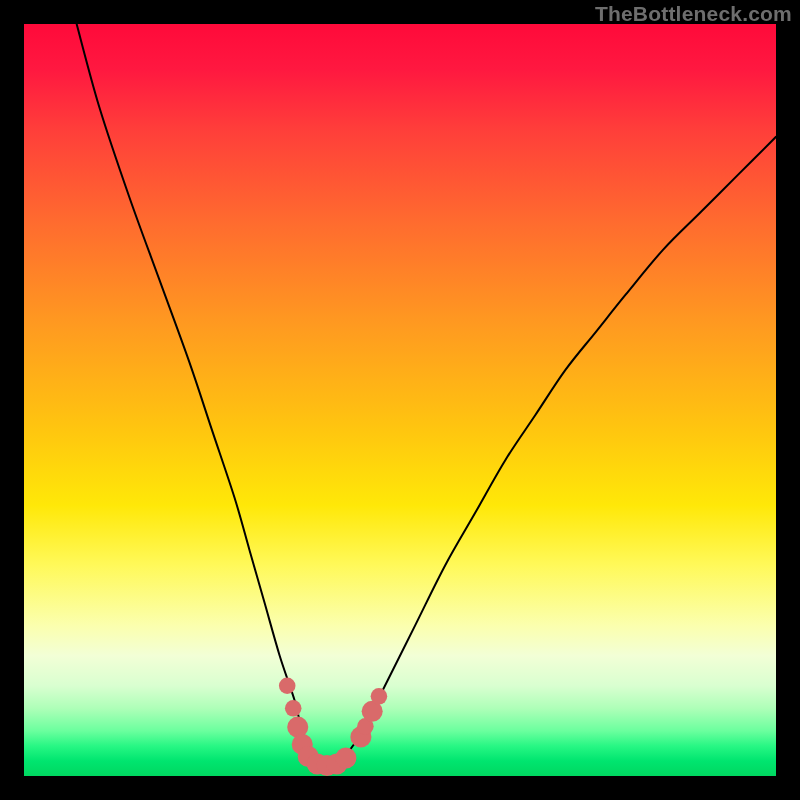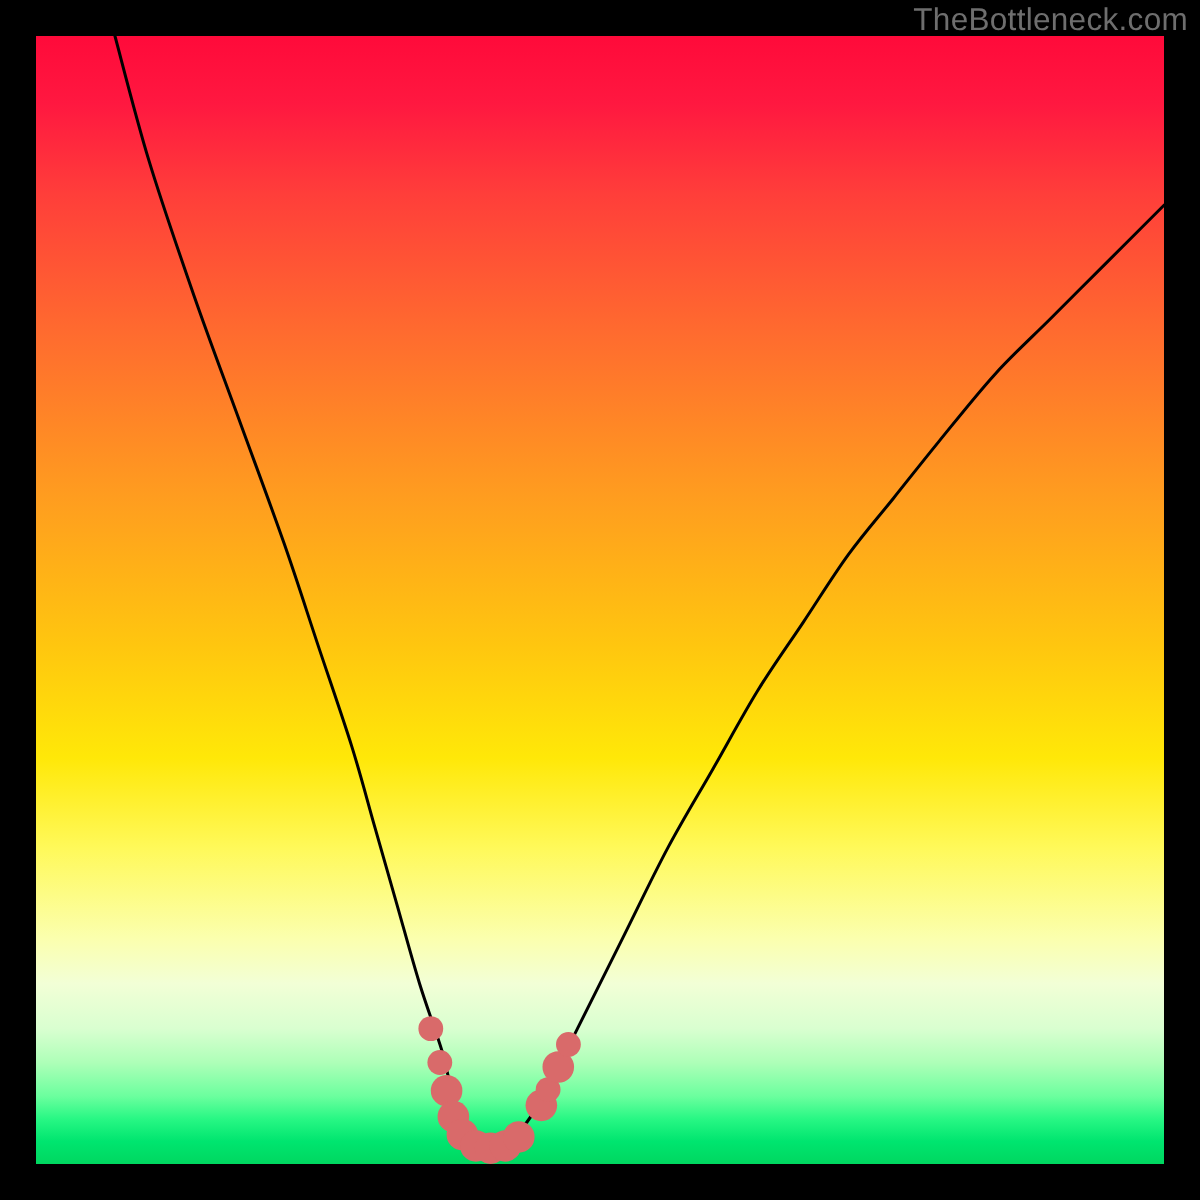--- a/index.html
+++ b/index.html
@@ -48,21 +48,21 @@
     top: 0; left: 0;
     width: 752px; height: 752px;
   }
   .watermark {
     position: absolute;
     top: 2px;
     right: 8px;
     color: #6e6e6e;
     font-size: 21px;
     letter-spacing: 0.2px;
-    font-weight: 400;
+    font-weight: 700;
   }
 </style>
 </head>
 <body>
 
 <div class="frame">
   <div class="plot">
     <svg class="curve" viewBox="0 0 752 752">
       <path id="curvePath" fill="none" stroke="#000000" stroke-width="2" stroke-linecap="round" d="M 52.64 0.00 C 56.40 13.79, 66.43 53.89, 75.20 82.72 C 83.97 111.55, 95.25 144.13, 105.28 172.96 C 115.31 201.79, 125.33 228.11, 135.36 255.68 C 145.39 283.25, 156.67 313.33, 165.44 338.40 C 174.21 363.47, 180.48 383.52, 188.00 406.08 C 195.52 428.64, 204.29 453.71, 210.56 473.76 C 216.83 493.81, 220.59 508.85, 225.60 526.40 C 230.61 543.95, 235.63 561.49, 240.64 579.04 C 245.65 596.59, 250.67 615.39, 255.68 631.68 C 260.69 647.97, 266.96 664.27, 270.72 676.80 C 274.48 689.33, 275.11 698.11, 278.24 706.88 C 281.37 715.65, 285.76 723.80, 289.52 729.44 C 293.28 735.08, 297.04 738.84, 300.80 740.72 C 304.56 742.60, 308.32 742.60, 312.08 740.72 C 315.84 738.84, 318.97 735.08, 323.36 729.44 C 327.75 723.80, 332.13 718.16, 338.40 706.88 C 344.67 695.60, 352.19 679.31, 360.96 661.76 C 369.73 644.21, 381.01 621.65, 391.04 601.60 C 401.07 581.55, 411.09 560.24, 421.12 541.44 C 431.15 522.64, 441.17 506.35, 451.20 488.80 C 461.23 471.25, 471.25 452.45, 481.28 436.16 C 491.31 419.87, 501.33 406.08, 511.36 391.04 C 521.39 376.00, 531.41 359.71, 541.44 345.92 C 551.47 332.13, 561.49 320.85, 571.52 308.32 C 581.55 295.79, 590.32 284.51, 601.60 270.72 C 612.88 256.93, 626.67 239.39, 639.20 225.60 C 651.73 211.81, 664.27 200.53, 676.80 188.00 C 689.33 175.47, 701.87 162.93, 714.40 150.40 C 726.93 137.87, 745.73 119.07, 752.00 112.80"></path>
       <g id="markerGroup">

